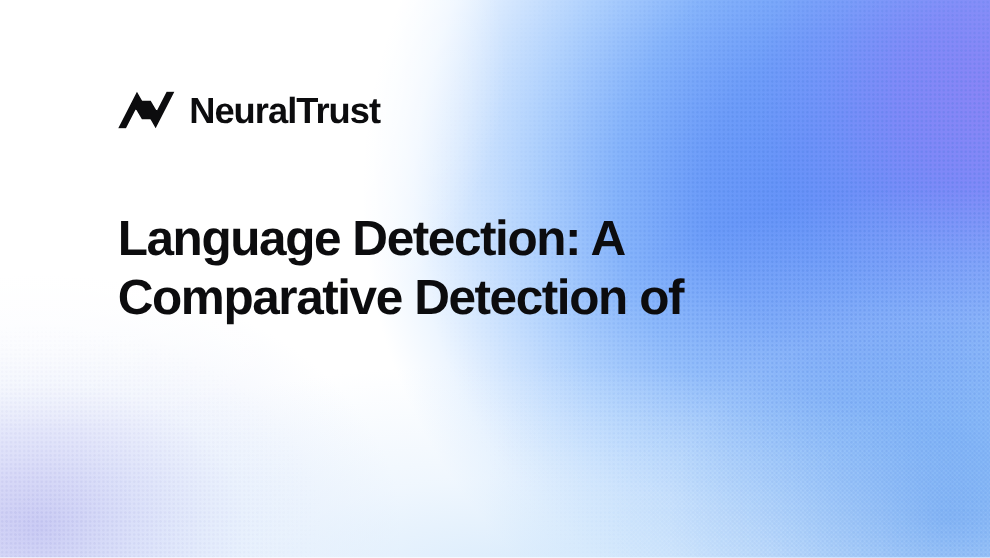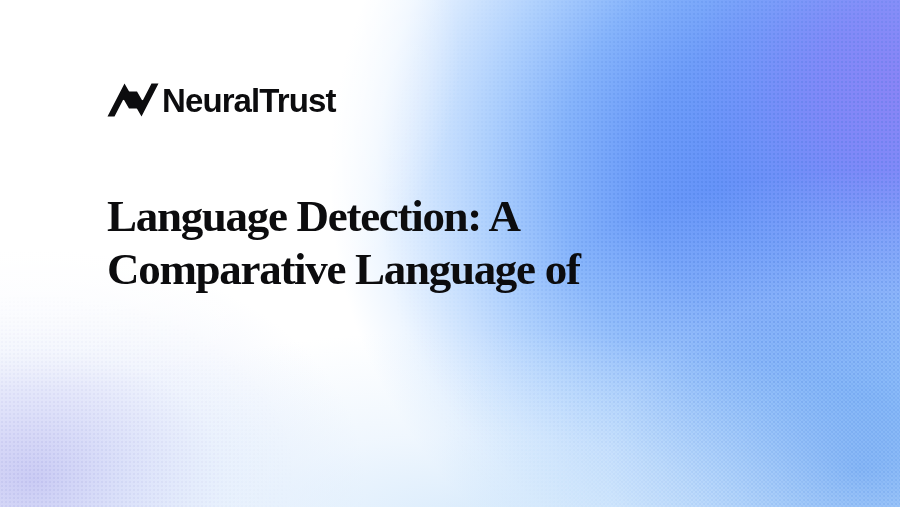--- a/index.html
+++ b/index.html
@@ -156,21 +156,21 @@
     position: absolute;
     inset: 0;
   }
 
   .brand {
     position: absolute;
     left: 107px;
     top: 78px;
     display: flex;
     align-items: center;
-    gap: 3px;
+    gap: 13px;
     height: 44px;
   }
 
   .brand-mark {
     width: 52px;
     height: 34px;
     display: block;
     flex: 0 0 auto;
   }
 
@@ -183,21 +183,21 @@
     line-height: 1;
     white-space: nowrap;
   }
 
   .headline {
     position: absolute;
     left: 107px;
     top: 190px;
     width: 640px;
     margin: 0;
-    font-family: Liberation Serif, serif;
+    font-family: Liberation Sans, sans-serif;
     font-size: 45px;
     font-weight: 700;
     line-height: 53px;
     letter-spacing: -1.3px;
     color: #0c0c0e;
   }
   .headline .line {
     display: block;
     white-space: nowrap;
   }
@@ -222,17 +222,17 @@
     <div class="brand">
       <svg class="brand-mark" viewBox="0 0 52 34" aria-hidden="true">
         <path d="M0.5 33.5 L17.5 0.5 L27.0 17.0 L36.0 17.0 L34.0 25.5 L22.0 25.5 L16.5 16.0 L7.5 33.5 Z" fill="#0c0c0e"></path>
         <path d="M51.5 0.5 L34.5 33.5 L25.0 17.0 L16.0 17.0 L18.0 8.5 L30.0 8.5 L35.5 18.0 L44.5 0.5 Z" fill="#0c0c0e"></path>
       </svg>
       <span class="brand-name">NeuralTrust</span>
     </div>
 
     <h1 class="headline">
       <span class="line">Language Detection: A</span>
-      <span class="line">Comparative Language of</span>
+      <span class="line">Comparative Detection of</span>
     </h1>
 
   </div>
 </div>
 
 </body></html>

